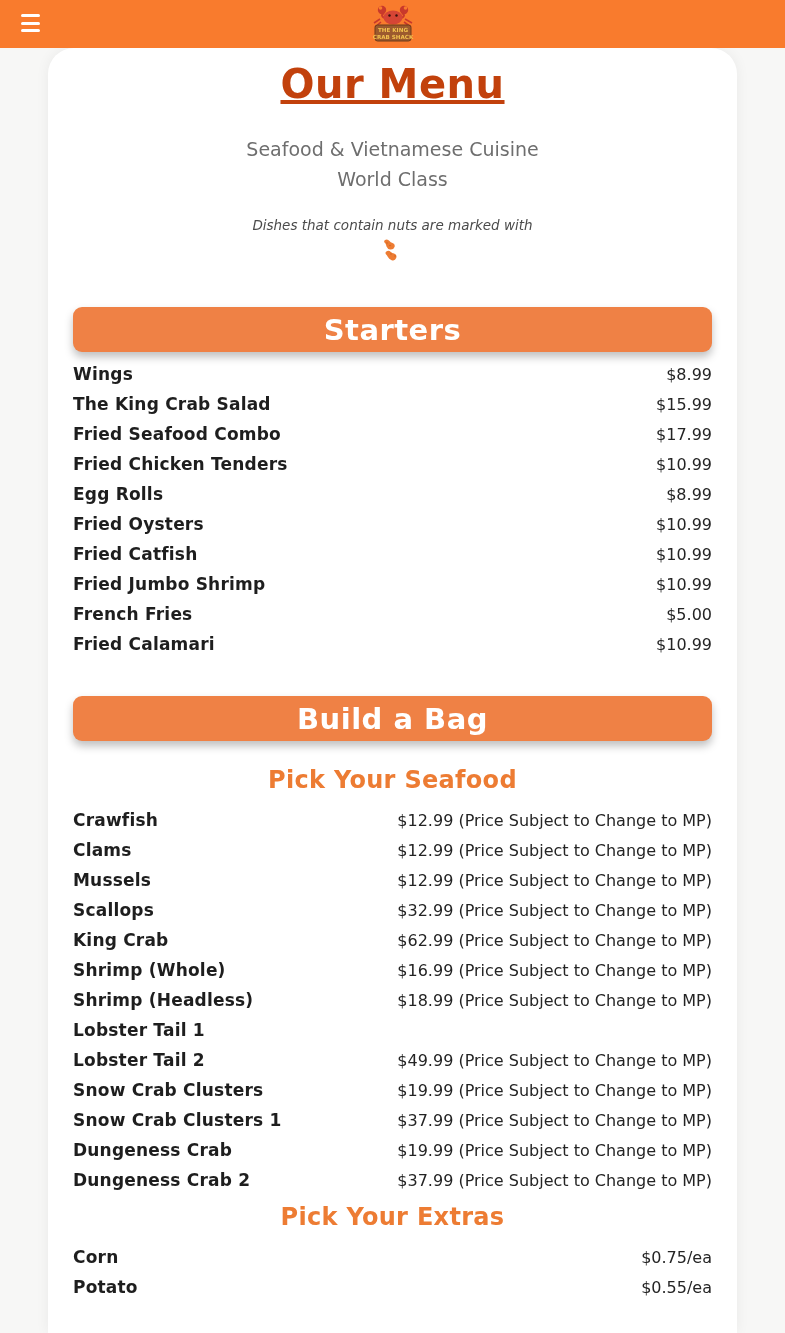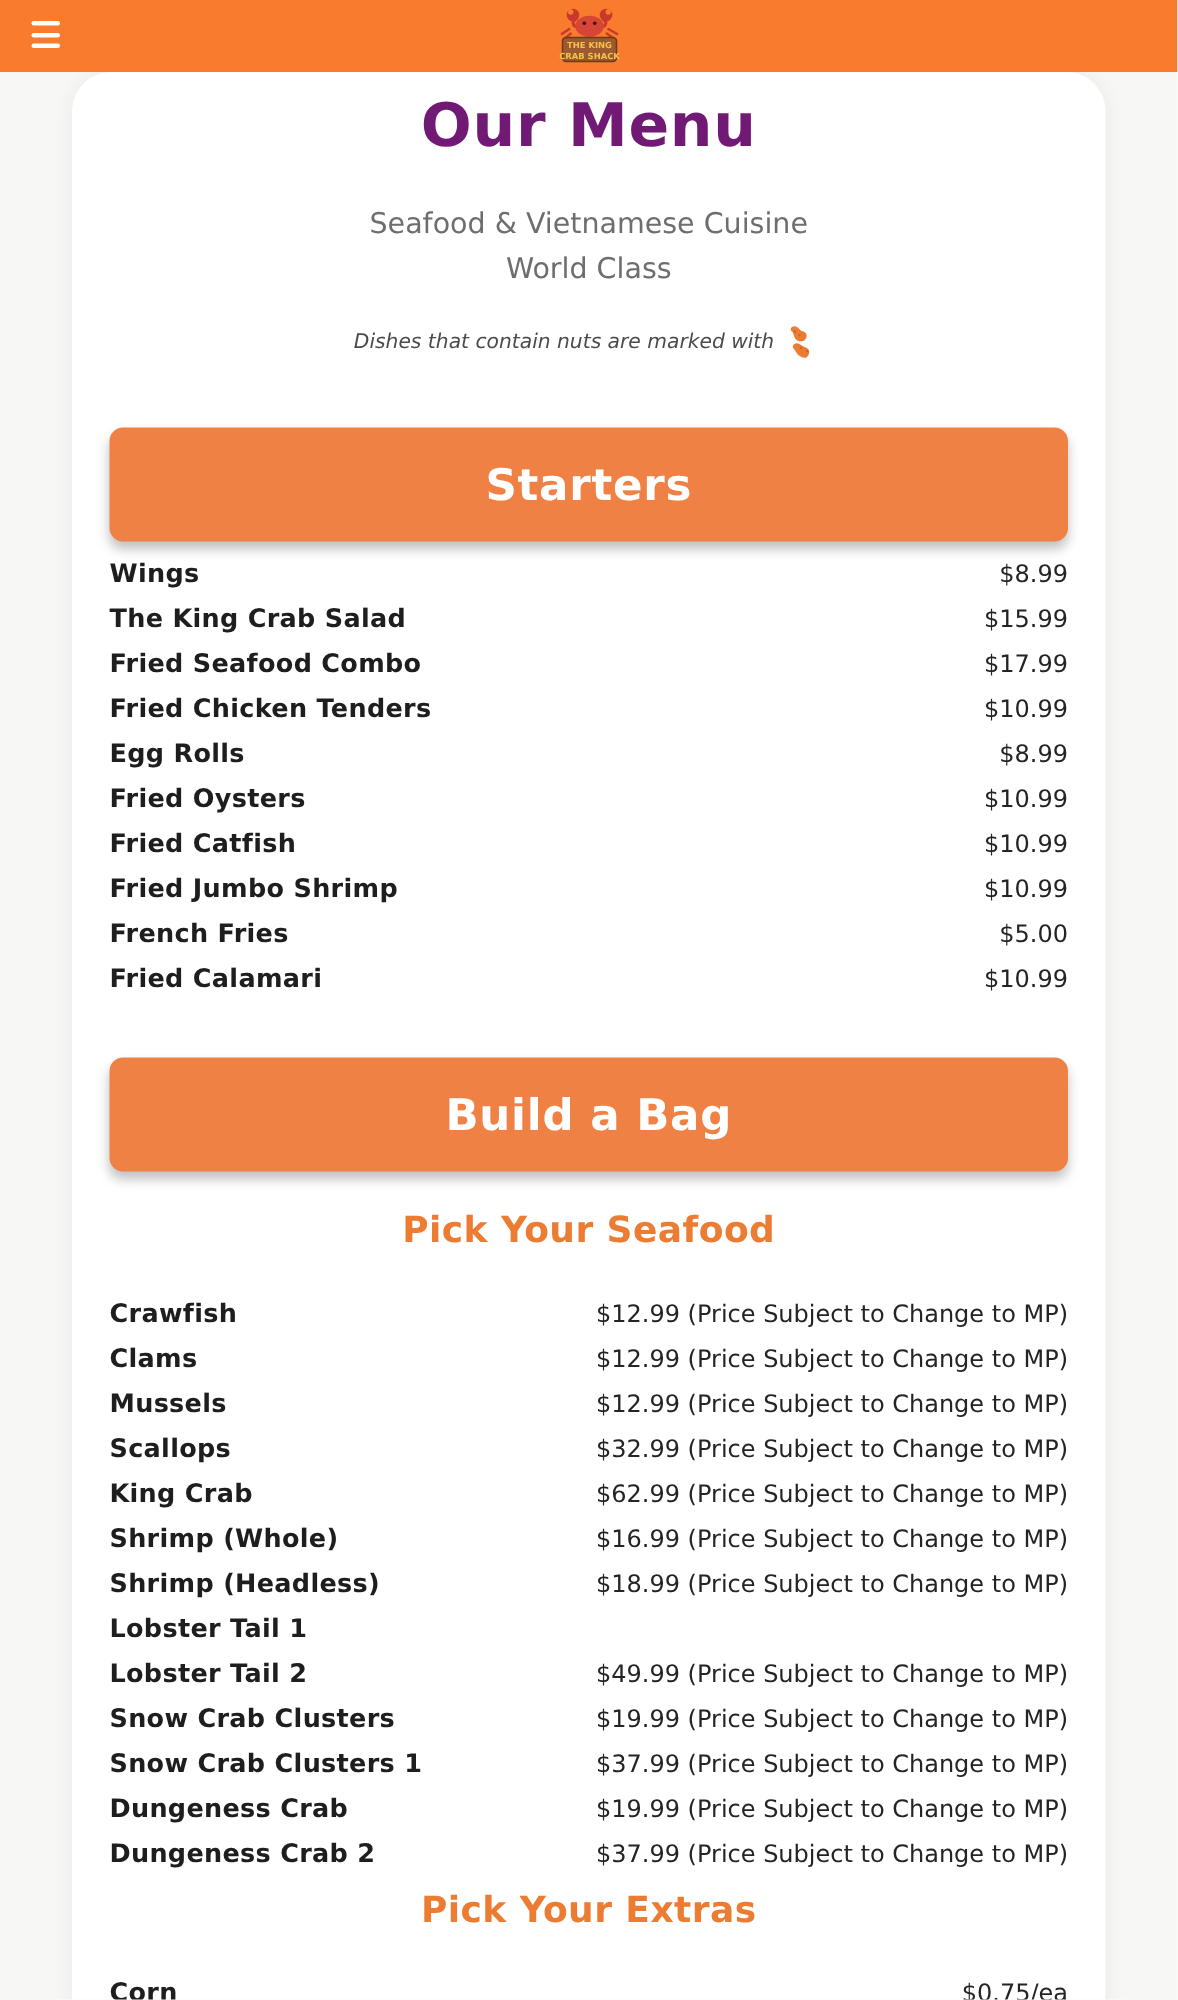--- a/index.html
+++ b/index.html
@@ -29,48 +29,48 @@
     background: #ffffff;
     border-radius: 26px 26px 0 0;
     min-height: 1285px;
     padding: 0 25px 20px 25px;
     box-shadow: 0 0 14px rgba(0,0,0,0.06);
   }
   .page-title {
     margin: 0; padding-top: 13px;
     text-align: center;
     font-size: 40px; font-weight: 800;
-    color: #701a75; letter-spacing: 0.5px;
+    color: #c2410c; letter-spacing: 0.5px; text-decoration: underline;
   }
   .subtitle {
     margin-top: 27px;
     text-align: center;
     color: #6e6e6e;
     font-size: 19px; line-height: 30px;
     font-weight: 400;
   }
   .nuts-note {
     margin-top: 23px;
     display: flex; align-items: center; justify-content: center; gap: 6px;
     font-style: italic;
-    font-size: 13.5px; color: #4b4b4b;
+    font-size: 13.5px; color: #4b4b4b; flex-direction: column;
   }
   .banner {
     margin-top: 46px;
-    height: 76px;
+    height: 45px;
     border-radius: 9px;
     background: var(--banner-orange, #EF8145);
     box-shadow: 0 5px 8px rgba(0,0,0,0.25);
     display: flex; align-items: center; justify-content: center;
     color: #ffffff;
     font-size: 29px; font-weight: 800; letter-spacing: 0.5px;
   }
   .banner.second { margin-top: 32px; }
   .items { margin-top: 12px; }
-  .items.tight { margin-top: 32px; }
+  .items.tight { margin-top: 16px; }
   .row {
     display: flex; justify-content: space-between; align-items: baseline;
     height: 30px;
   }
   .row .name {
     font-weight: 700; font-size: 17px; color: #1e1e1e; letter-spacing: 0.2px;
   }
   .row .price {
     font-weight: 400; font-size: 16px; color: #242424;
   }

